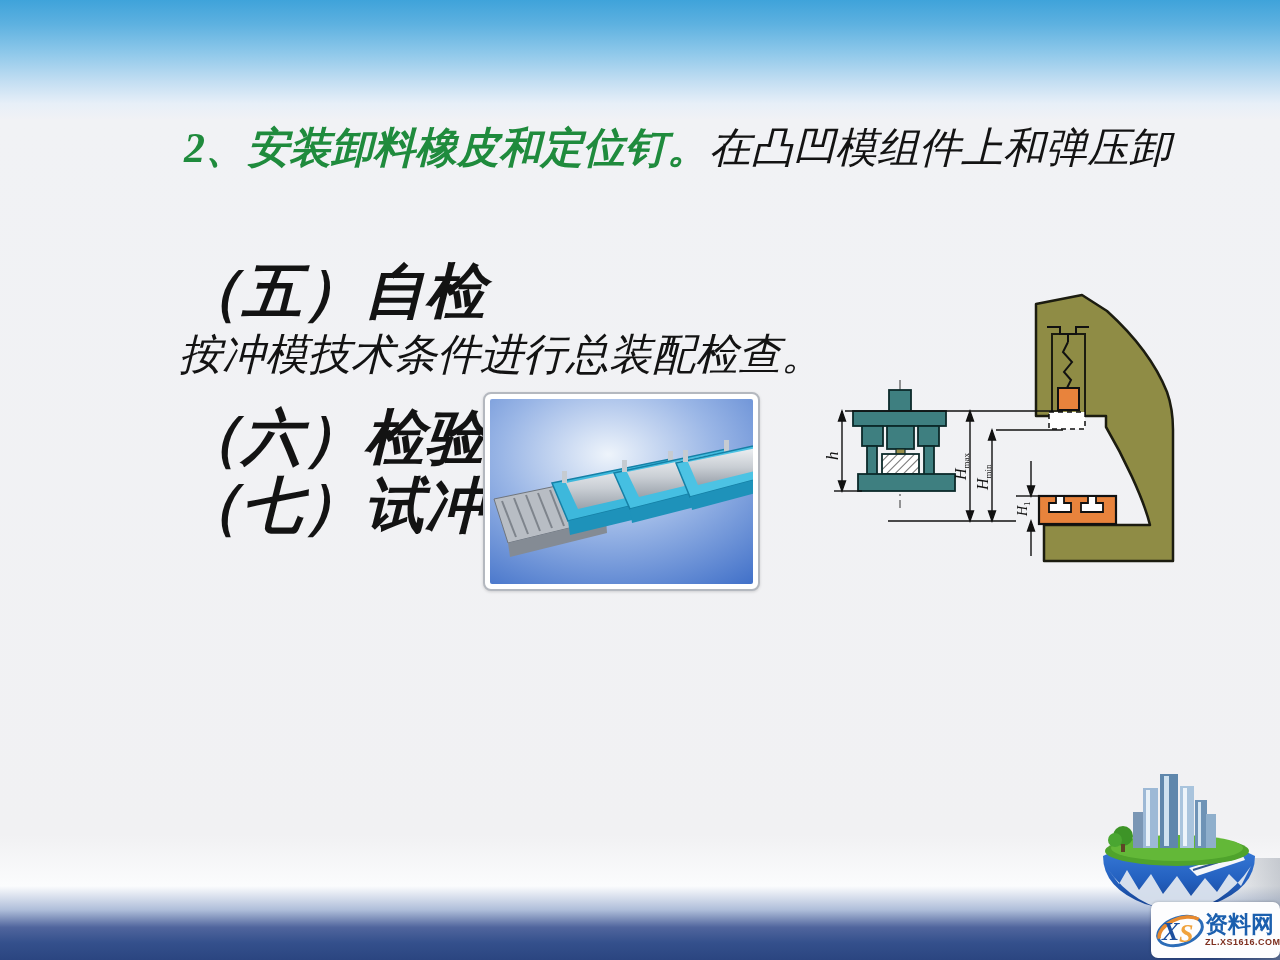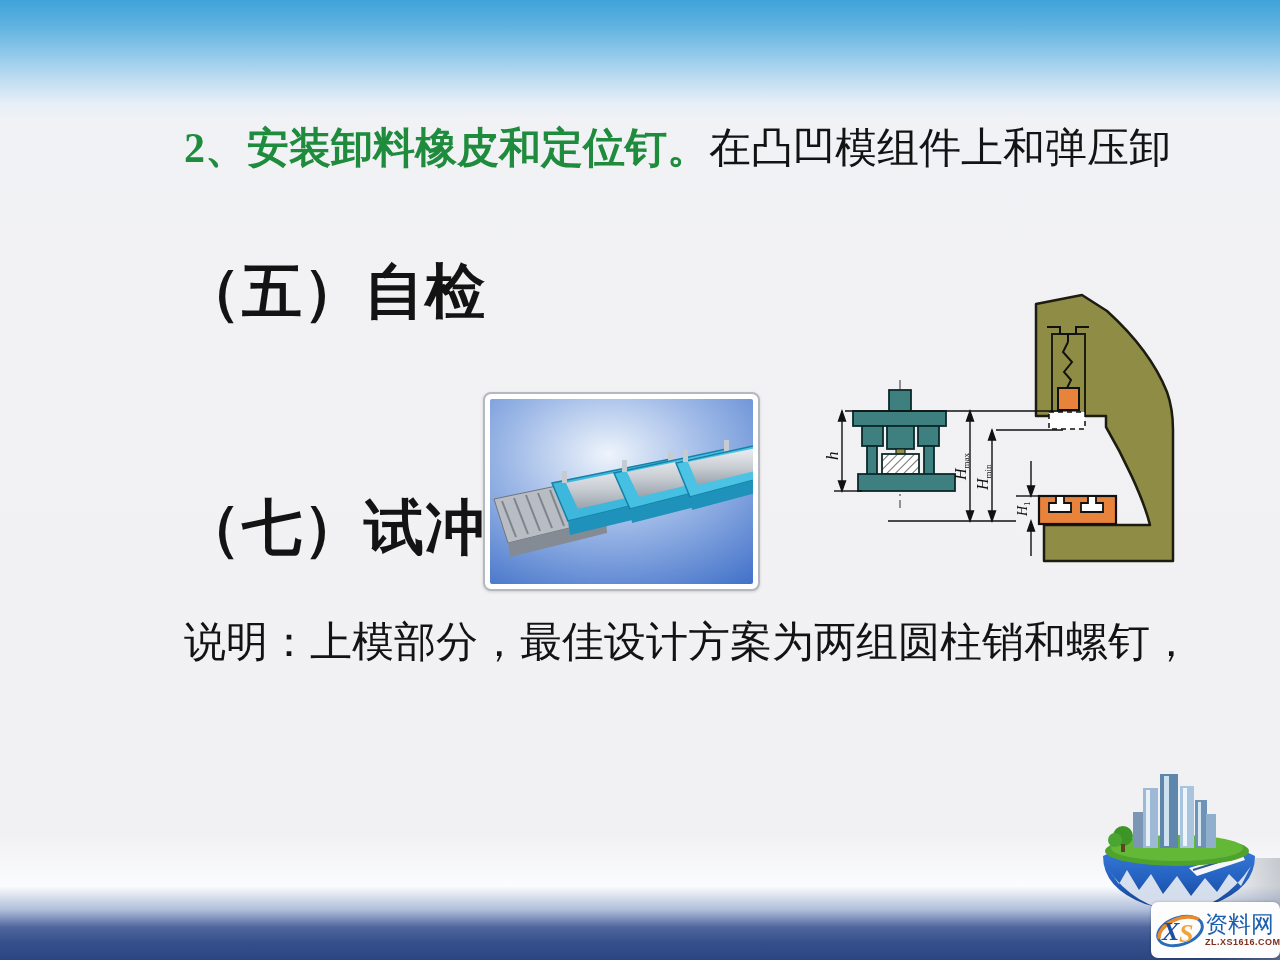--- a/index.html
+++ b/index.html
@@ -8,21 +8,21 @@
 
   .slide {
     position:relative; width:1280px; height:960px; overflow:hidden;
     background:linear-gradient(180deg,
       #3fa3da 0%, #5db1e0 2.5%, #8ec8ea 5.5%,
       #c3def2 8.5%, #e7eff8 10.8%, #f1f2f5 12.5%,
       #f1f1f3 87%, #fbfcfd 92.3%,
       #aebdd9 94.8%, #50659d 96.6%, #34508c 98.2%, #2b4580 100%);
   }
 
-  .txt { position:absolute; color:#131313; }
+  .txt { position:absolute; color:#131313;font-style:italic; }
 
   .para { font-size:42px; line-height:65px; }
   .para .indent { text-indent:84px; }
   .green { color:#1f8b3d; font-weight:bold; }
 
   .sec-title { font-size:60px; font-weight:600; letter-spacing:1px; }
   .sec-body  { font-size:43px; }
 
   
   .photo {
@@ -45,39 +45,41 @@
   }
 
   
   .logo {
     position:absolute; left:1151px; top:902px; width:129px; height:56px;
     background:#fdfdfe; border-radius:7px; display:flex; align-items:center;
     box-shadow:0 0 3px rgba(0,0,0,.25); z-index:5;
   }
   .logo-mark { width:54px; height:50px; margin-left:2px; flex:0 0 auto; }
   .logo-col { display:flex; flex-direction:column; margin-left:-2px; }
-  .logo-name { font-size:23px; font-weight:normal; color:#1b5fae; line-height:24px;
+  .logo-name { font-size:23px; font-weight:bold; color:#1b5fae; line-height:24px;
                font-family:"Liberation Sans","DejaVu Sans",sans-serif; }
   .logo-url  { font-size:9px; font-weight:bold; color:#7d2e1e; letter-spacing:.5px;
                line-height:12px; font-family:Liberation Sans, sans-serif; }
 </style>
 </head>
 <body>
 
 <div class="slide">
 
   <div class="txt para" style="left:100px; top:116px; width:1105px;">
     <div class="indent"><span class="green">2、安装卸料橡皮和定位钉。</span><span>在凸凹模组件上和弹压卸</span></div>
   </div>
 
   <div class="txt sec-title" style="left:181px; top:252px;">（五）自检</div>
 
-
-
-  <div class="txt sec-title" style="left:181px; top:488px;">（七）试冲</div>
+  <div class="txt sec-body" style="left:179px; top:326px;">按冲模技术条件进行总装配检查。</div>
+
+  <div class="txt sec-title" style="left:181px; top:398px;">（六）检验</div>
+
+  <div class="txt sec-title" style="left:181px; top:466px;">（七）试冲</div>
 
   <div class="photo">
     <svg viewBox="0 0 263 185">
       <defs>
         <radialGradient id="pbg" cx="45%" cy="30%" r="90%">
           <stop offset="0%" stop-color="#eef4fb"></stop>
           <stop offset="45%" stop-color="#9ab6e6"></stop>
           <stop offset="100%" stop-color="#3f6fc8"></stop>
         </radialGradient>
         <linearGradient id="silver" x1="0" y1="0" x2="0" y2="1">
@@ -200,21 +202,20 @@
     </text>
     <text transform="rotate(-90)" fill="#111">
       <tspan x="-222" y="168" font-size="16" font-style="italic">H</tspan><tspan font-size="9" dy="3">min</tspan>
     </text>
     <text transform="rotate(-90)" fill="#111">
       <tspan x="-248" y="207" font-size="14" font-style="italic">H</tspan><tspan font-size="9" dy="3">1</tspan>
     </text>
   </svg>
 
   <div class="txt para" style="left:100px; top:610px; width:1105px; line-height:64px;">
-    <div class="indent">说明：上模部分，最佳设计方案为两组圆柱销和螺钉，</div>
   </div>
 
   <div class="corner-shade"></div>
 
   <svg class="island" viewBox="0 0 172 162">
     <defs>
       <linearGradient id="water" x1="0" y1="0" x2="0" y2="1">
         <stop offset="0%" stop-color="#3f83e0"></stop>
         <stop offset="60%" stop-color="#2360bf"></stop>
         <stop offset="100%" stop-color="#16418f"></stop>

